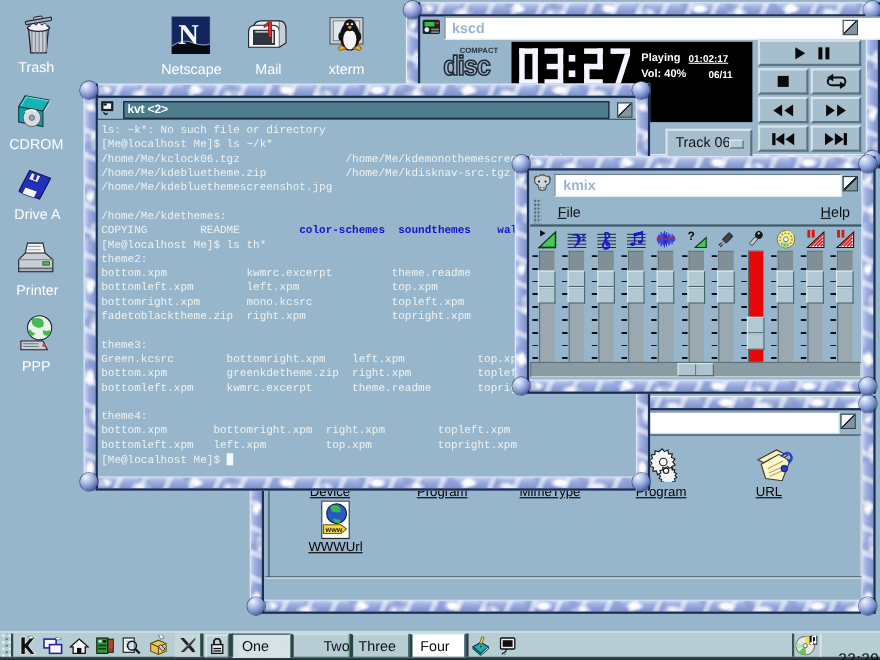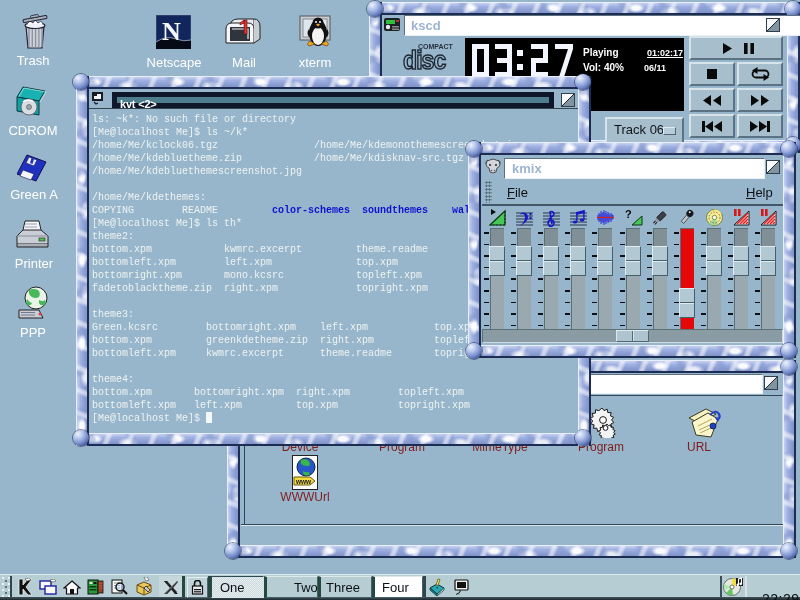--- a/index.html
+++ b/index.html
@@ -30,21 +30,21 @@
 .tfield{position:absolute;background:#ffffff;border:1px solid;border-color:#5c7082 #e8f0f4 #e8f0f4 #5c7082;box-sizing:border-box;}
 .ttext{font-weight:bold;font-size:13px;color:#9cb4d2;}
 .gadget{position:absolute;width:14px;height:14px;background:linear-gradient(135deg,#f8fafc 49%,#8294a0 51%);border:1px solid #30404e;box-sizing:border-box;}
 .gadget:before{content:"";position:absolute;left:0;top:0;right:0;bottom:0;background:linear-gradient(135deg,transparent 46%,#1c2830 46%,#1c2830 54%,transparent 54%);}
 
 .btn{position:absolute;background:#a7bfcc;border:2px solid;border-color:#d6e4ea #5a7284 #5a7284 #d6e4ea;box-sizing:border-box;}
 pre{margin:0;}
 .term{font-family:"Liberation Mono",monospace;font-size:10px;line-height:13px;color:#edf3f3;}
 .term b{color:#1212cf;font-weight:bold;}
 .lbl{position:absolute;font-size:13px;color:#ffffff;text-align:center;white-space:nowrap;}
-.klbl{position:absolute;font-size:12px;color:#7f1d1d;text-align:center;white-space:nowrap;}
+.klbl{position:absolute;font-size:12px;color:#000000;text-decoration:underline;text-align:center;white-space:nowrap;}
 </style></head>
 <body>
 
 <div id="deskicons"></div>
 
 <div id="kfm" class="abs" style="left:227px;top:360px;width:569px;height:198px;background:#98b6cb;">
   <div class="mh" style="left:0;top:0;width:569px;"></div>
   <div class="mh" style="left:0;top:185px;width:569px;"></div>
   <div class="mv" style="left:0;top:0;height:198px;"></div>
   <div class="mv" style="left:556px;top:0;height:198px;"></div>
@@ -150,21 +150,21 @@
             <rect x="1" y="29" width="17" height="5"></rect>
           </g>
         <g transform="translate(83,0)">
             <rect x="1" y="1" width="18" height="5"></rect>
             <polygon points="14,6 19,6 10,34 5,34"></polygon>
           </g>
       </g>
     </svg>
     <div class="abs" style="left:118px;top:9px;font-size:10px;font-weight:bold;color:#ffffff;letter-spacing:0;">Playing</div>
     <div class="abs" style="left:118px;top:24px;font-size:10px;font-weight:bold;color:#ffffff;">Vol:&nbsp;40%</div>
-    <div class="abs" style="left:182px;top:10px;font-size:9px;font-weight:bold;color:#ffffff;text-decoration:underline;">01:02:17</div>
+    <div class="abs" style="left:161px;top:10px;font-size:9px;font-weight:bold;color:#ffffff;text-decoration:underline;">01:02:17</div>
     <div class="abs" style="left:179px;top:25px;font-size:9px;font-weight:bold;color:#ffffff;">06/11</div>
   </div>
 
   <div class="abs" style="left:34px;top:41px;width:56px;height:32px;color:#28323e;">
     <div style="position:absolute;left:15px;top:0;font-size:7px;font-weight:bold;letter-spacing:0px;">COMPACT</div>
     <div style="position:absolute;left:0px;top:3px;font-size:25px;font-weight:bold;letter-spacing:-1px;color:transparent;-webkit-text-stroke:1.5px #1e2834;transform:scaleX(.92);transform-origin:left;">disc</div>
   </div>
 
   <div class="btn" style="left:320px;top:34px;width:94px;height:24px;">
     <svg width="90" height="20" viewBox="0 0 90 20">
@@ -241,21 +241,21 @@
   <div class="ball" style="left:499px;top:354px;"></div>
 
   <div class="abs" style="left:15px;top:15px;width:16px;height:16px;">
     <svg width="14" height="14" viewBox="0 0 14 14" style="position:absolute;left:0;top:0;">
       <rect x="1" y="1" width="11" height="9" fill="#181c20"></rect>
       <rect x="3" y="3" width="7" height="5" fill="#f2f6f8"></rect>
       <rect x="3" y="3" width="3" height="2" fill="#181c20"></rect>
       <path d="M3 11 L5 13 L7 12" stroke="#181c20" stroke-width="1.2" fill="none"></path>
     </svg>
   </div>
-  <div class="abs" style="left:36px;top:16px;width:442px;height:16px;background:#4e7e8e;border:5px solid #0f172a;box-sizing:border-box;">
+  <div class="abs" style="left:36px;top:16px;width:442px;height:16px;background:#4e7e8e;border:1px solid #0f172a;box-sizing:border-box;">
     <div style="position:absolute;left:3px;top:1px;font-size:11px;font-weight:bold;color:#ffffff;letter-spacing:-0.2px;">kvt &lt;2&gt;</div>
   </div>
   <div class="gadget" style="left:485px;top:17px;"></div>
   <div class="abs" style="left:13px;top:32px;width:489px;height:1px;background:#35464f;"></div>
 
   <div class="abs" style="left:13px;top:33px;width:489px;height:324px;background:#98b6cb;overflow:hidden;">
     <pre class="term" style="position:absolute;left:3px;top:4px;">ls: ~k*: No such file or directory
 [Me@localhost Me]$ ls ~/k*
 /home/Me/kclock06.tgz                /home/Me/kdemonothemescreenshot.jpg
 /home/Me/kdebluetheme.zip            /home/Me/kdisknav-src.tgz
@@ -674,21 +674,21 @@
   <div class="lbl" style="left:3px;top:123px;width:60px;">CDROM</div>
 
   <div class="abs" style="left:17px;top:154px;">
     <svg width="30" height="28" viewBox="0 0 30 28">
       <path d="M10 1 L29 8 L19 27 L0 20z" fill="#2030c0" stroke="#101050" stroke-width="1"></path>
       <path d="M12 3 L20 6 L17 12 L9 9z" fill="#e8ecf2" stroke="#101050" stroke-width="0.6"></path>
       <path d="M14.5 4 L17 5 L15.5 10 L13 9z" fill="#2030c0"></path>
       <path d="M6 16 L17 20 L14 26 L3 22z" fill="#f4f6fa" stroke="#101050" stroke-width="0.6"></path>
     </svg>
   </div>
-  <div class="lbl" style="left:4px;top:187px;width:60px;">Green A</div>
+  <div class="lbl" style="left:4px;top:187px;width:60px;">Drive A</div>
 
   <div class="abs" style="left:15px;top:220px;">
     <svg width="35" height="32" viewBox="0 0 35 32">
       <path d="M8 10 L10 1 L24 1 L26 10" fill="#f4f6fa" stroke="#222" stroke-width="1"></path>
       <path d="M10 4 h12 M10 7 h12" stroke="#9aa2ae" stroke-width="1"></path>
       <path d="M2 16 L8 10 L26 10 L33 16 L33 24 L2 24z" fill="#c9ced6" stroke="#222" stroke-width="1"></path>
       <path d="M2 16 L33 16" stroke="#888e9a" stroke-width="1"></path>
       <path d="M2 24 L2 27 L33 27 L33 24" fill="#a8aeb8" stroke="#222" stroke-width="1"></path>
       <rect x="24" y="18" width="6" height="3" fill="#50c050" stroke="#222" stroke-width="0.6"></rect>
     </svg>

